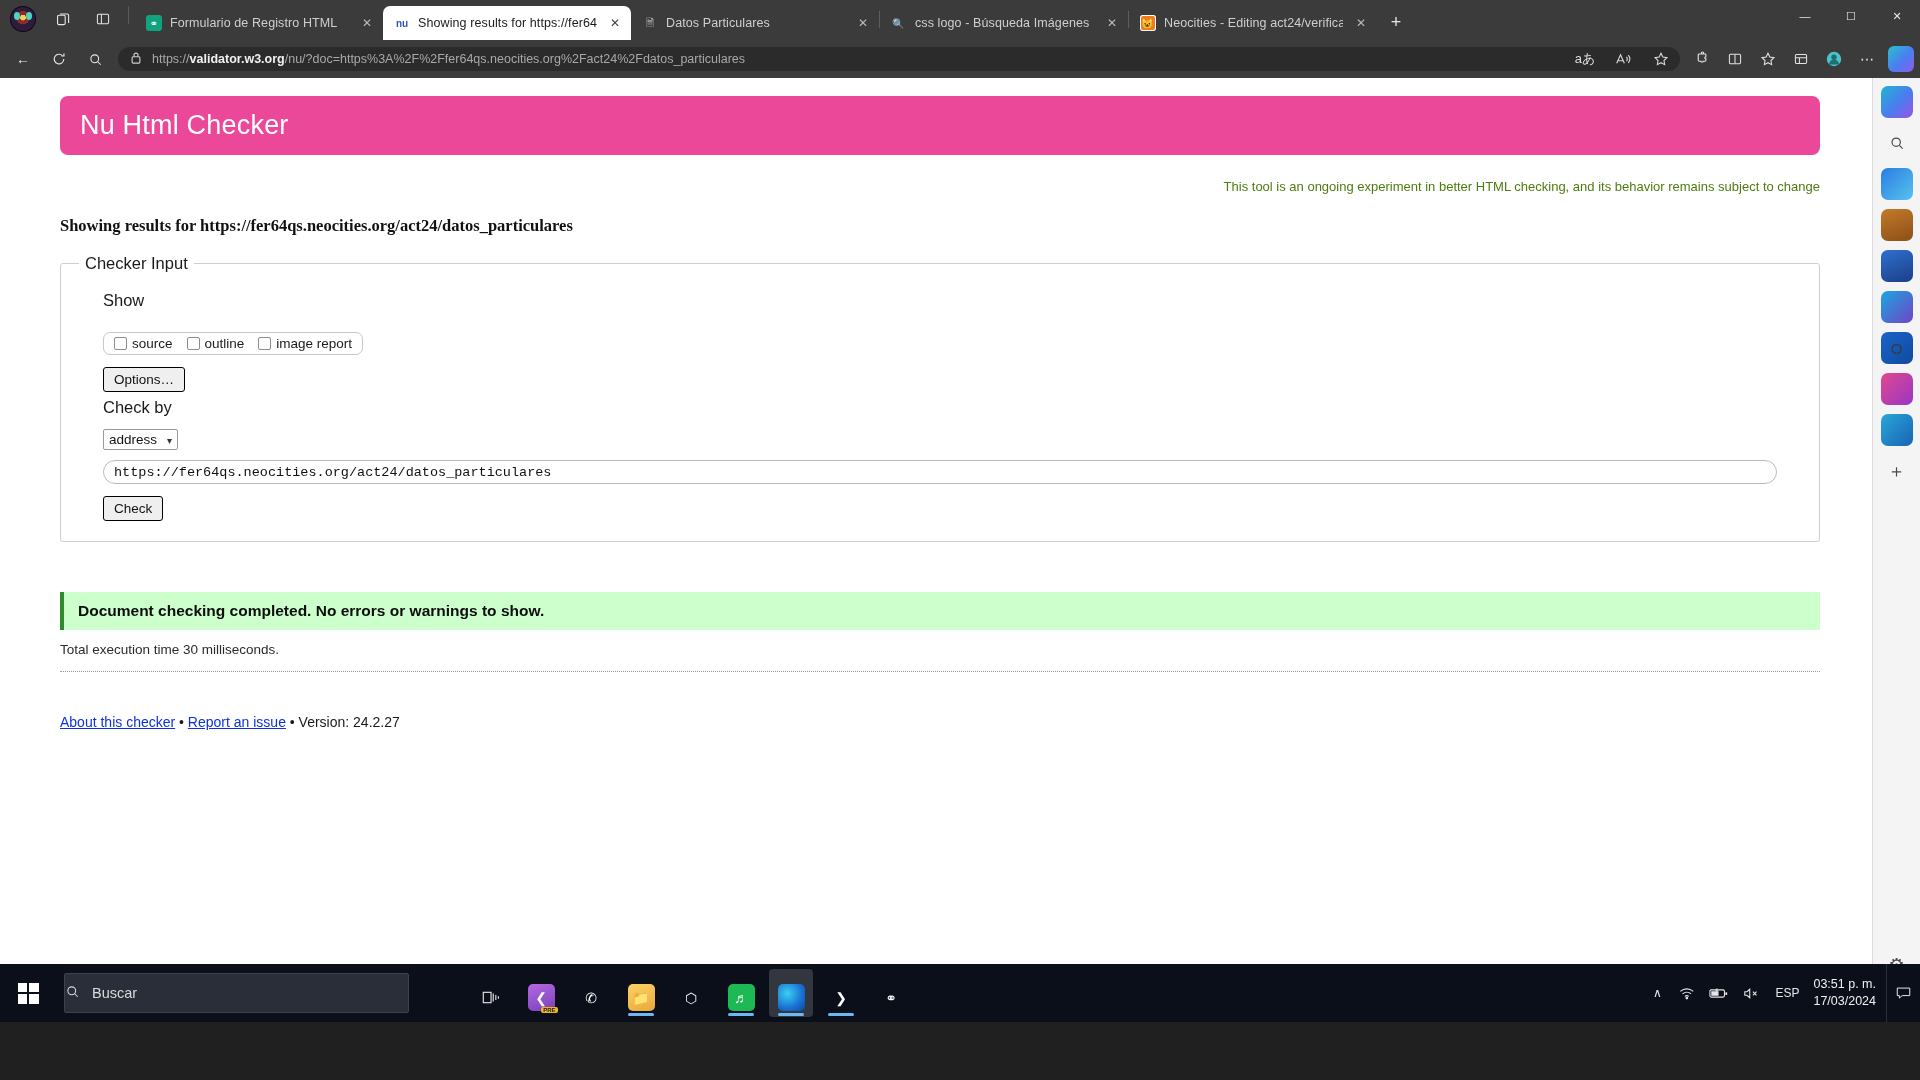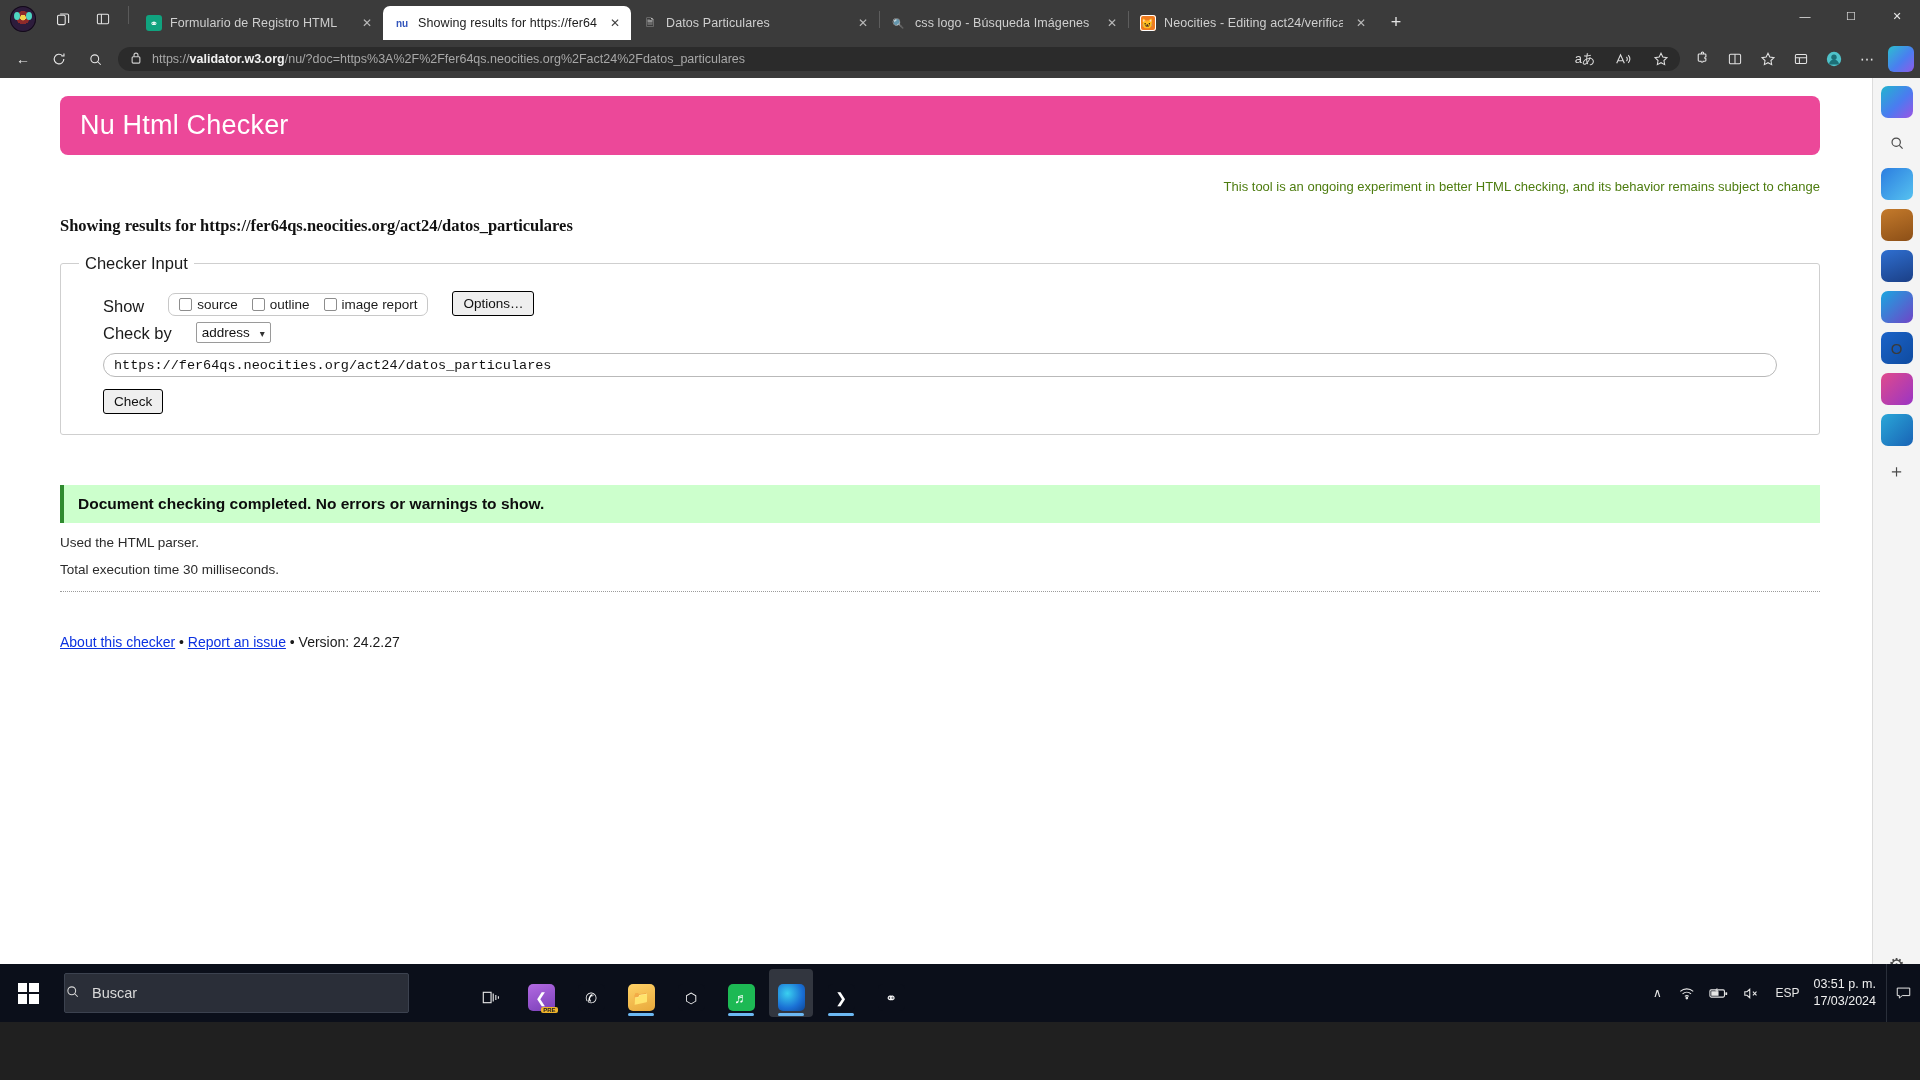--- a/index.html
+++ b/index.html
@@ -116,25 +116,25 @@
     padding: 14px 20px; font-size: 27px; font-weight: 400; letter-spacing: .2px;
   }
   .tagline { color: #4d7c0f; font-size: 13px; margin: 24px 0 0 0; text-align: right; }
   .showing { font-size: 16.5px; font-weight: bold; margin: 22px 0 0 0; color: #111; font-family: Liberation Serif, serif; }
 
   fieldset.checker {
     margin-top: 18px; border: 1px solid #cfcfcf; border-radius: 3px;
     padding: 12px 18px 20px 18px;
   }
   fieldset.checker legend { font-size: 16.5px; padding: 0 6px; color: #1a1a1a; }
-  .row { display: flex; align-items: flex-end; gap: 24px; margin: 6px 0 0 24px; }
+  .row { display: flex; align-items: flex-start; gap: 12px; margin: 6px 0 0 24px; flex-direction: column; }
   .row-label { font-size: 16.5px; }
   .chkgroup {
     display: flex; align-items: center; gap: 14px;
-    border: 1px solid #c8c8c8; border-radius: 7px; padding: 3px 10px;
+    border: 1px solid #c8c8c8; border-radius: 7px; padding: 3px 10px; margin-top: 10px;
   }
   .chkitem { display: flex; align-items: center; gap: 5px; font-size: 13.5px; color: #1b1b1b; }
   .cbx {
     width: 13px; height: 13px; border: 1px solid #8d8d8d; border-radius: 2px; background: #fff;
     display: inline-block;
   }
   .btn {
     font-family: "Liberation Sans", sans-serif; font-size: 13.5px;
     background: #efefef; border: 1px solid #000000; border-radius: 3px;
     padding: 4px 10px; color: #111;
@@ -399,21 +399,20 @@
           </div>
 
           <div class="urlfield">https://fer64qs.neocities.org/act24/datos_particulares</div>
 
           <div class="checkbtn">
             <button class="btn">Check</button>
           </div>
         </fieldset>
 
         <div class="result">Document checking completed. No errors or warnings to show.</div>
-        <div class="note">Used the HTML parser.</div>
         <div class="note">Total execution time 30 milliseconds.</div>
         <div class="divider"></div>
 
         <div class="footer">
           <a href="#">About this checker</a>
           <span>•</span>
           <a href="#">Report an issue</a>
           <span>•</span>
           <span>Version: 24.2.27</span>
         </div>

